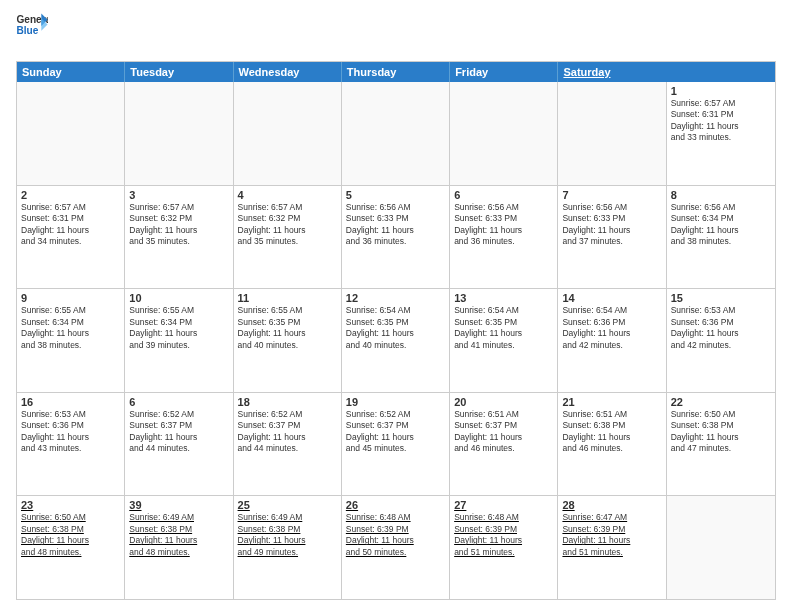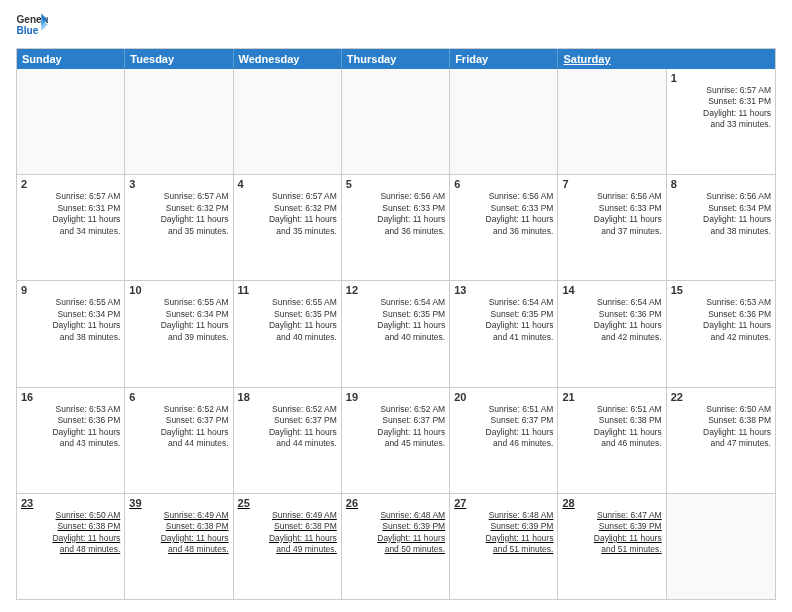--- a/index.html
+++ b/index.html
@@ -42,20 +42,21 @@
     }
     .location {
       font-size: 13px;
       color: #555;
     }
     .calendar {
       flex: 1;
       display: flex;
       flex-direction: column;
       border: 1px solid #ccc;
+      margin-top: 13px;
     }
     .day-headers {
       display: grid;
       grid-template-columns: repeat(7, 1fr);
       background: #2a7dc9;
     }
     .day-header {
       color: #fff;
       font-size: 11px;
       font-weight: bold;
@@ -87,21 +88,20 @@
     .cell.empty { background: #f9f9f9; }
     .cell-day {
       font-size: 11px;
       font-weight: bold;
       margin-bottom: 1px;
     }
     .cell-info {
       font-size: 8.5px;
       color: #333;
       line-height: 1.35;
-      text-align: right;
     }
   </style>
 </head>
 <body>
 
 <div class="page">
   <div class="header">
     <div class="logo">
       <svg class="logo-icon" viewBox="0 0 40 36" xmlns="http://www.w3.org/2000/svg">
         <text x="0" y="14" font-size="13" font-weight="bold" fill="#333" font-family="Arial">General</text>

